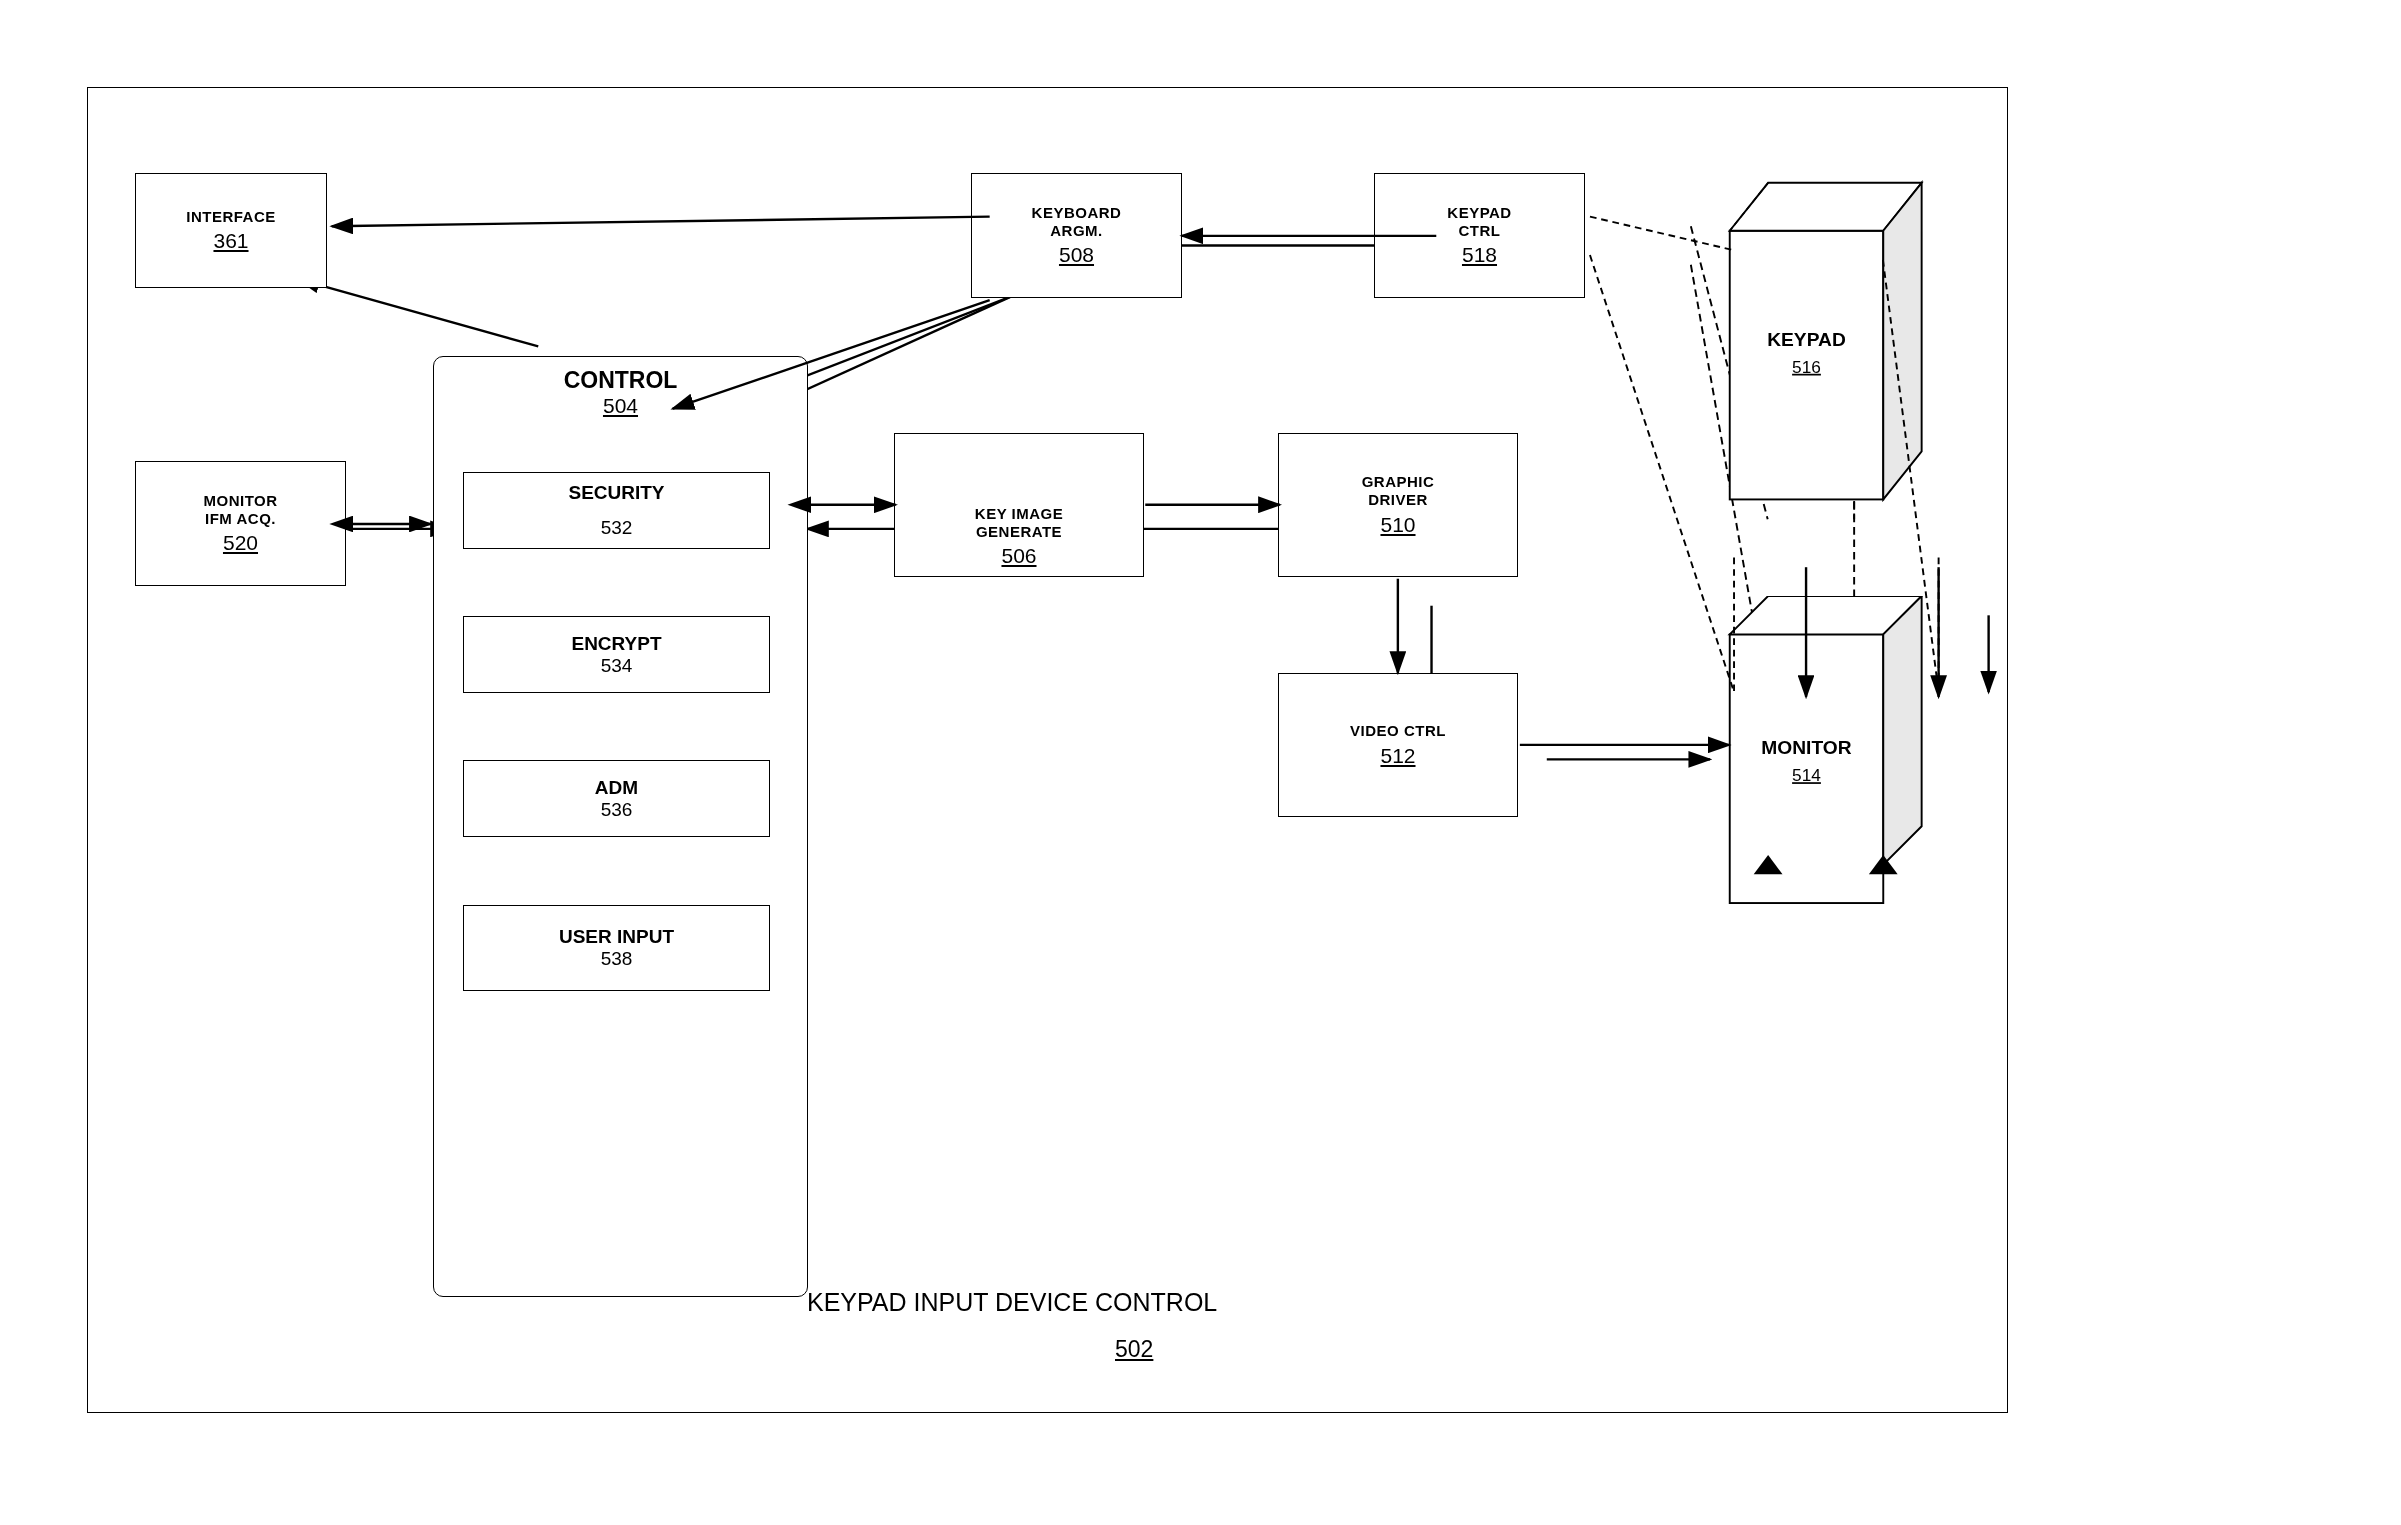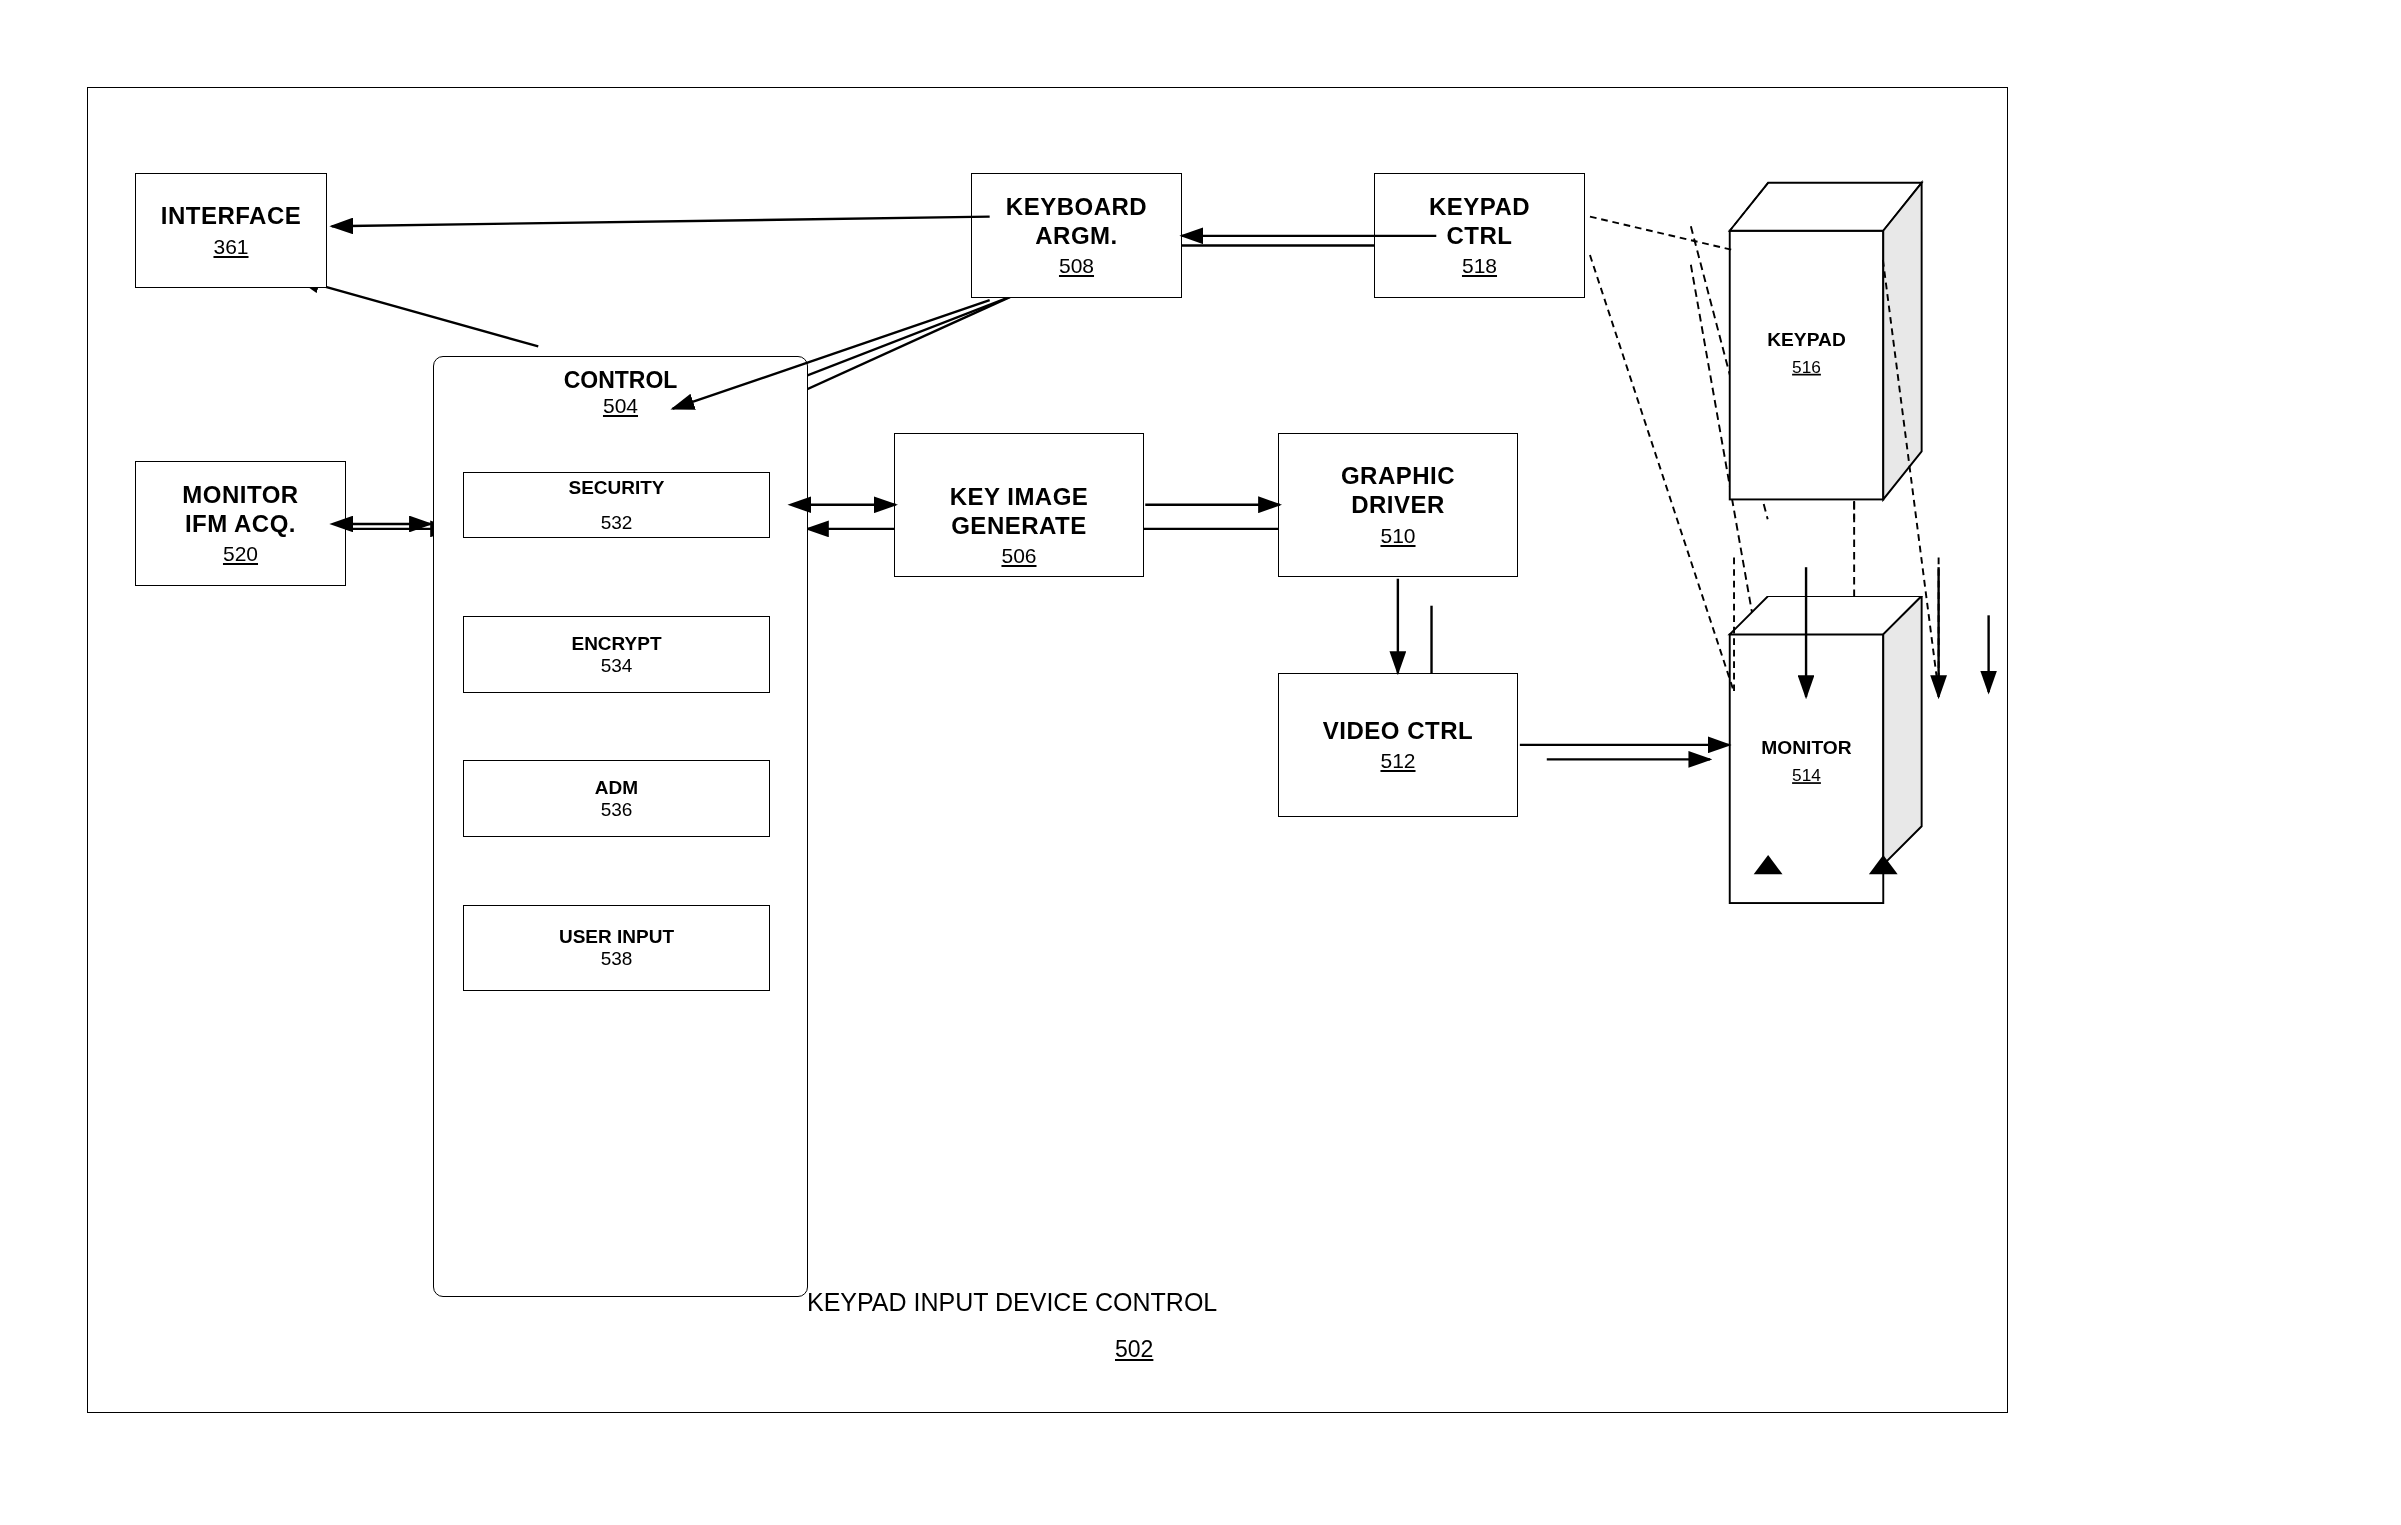--- a/index.html
+++ b/index.html
@@ -33,21 +33,21 @@
       border: 1.9px solid #000;
       background: #fff;
       display: flex;
       flex-direction: column;
       align-items: center;
       justify-content: center;
       text-align: center;
       padding: 7.7px;
     }
     .box-label {
-      font-size: 24px;
+      font-size: 15px;
       font-weight: bold;
       line-height: 1.2;
       letter-spacing: 0.5px;
     }
     .box-num {
       font-size: 21px;
       text-decoration: underline;
       margin-top: 3.8px;
     }
     
@@ -154,21 +154,21 @@
 
   <div class="box" style="left: 77px; top: 403px; width: 211px; height: 125px;">
     <span class="box-label">MONITOR<br>IFM ACQ.</span>
     <span class="box-num">520</span>
   </div>
 
   <div class="control-box" style="left: 375px; top: 298px; width: 375px; height: 941px; border-radius: 10px;">
     <div class="control-title">CONTROL</div>
     <div class="control-num">504</div>
 
-    <div class="sub-box" style="left: 29px; top: 115px; width: 307px; height: 66px; gap: 13px;">
+    <div class="sub-box" style="left: 29px; top: 115px; width: 307px; height: 77px; gap: 13px;">
       <span class="sub-box-label">SECURITY</span>
       <span class="sub-box-num">532</span>
     </div>
 
     <div class="sub-box" style="left: 29px; top: 259px; width: 307px; height: 77px;">
       <span class="sub-box-label">ENCRYPT</span>
       <span class="sub-box-num">534</span>
     </div>
 
     <div class="sub-box" style="left: 29px; top: 403px; width: 307px; height: 77px;">

